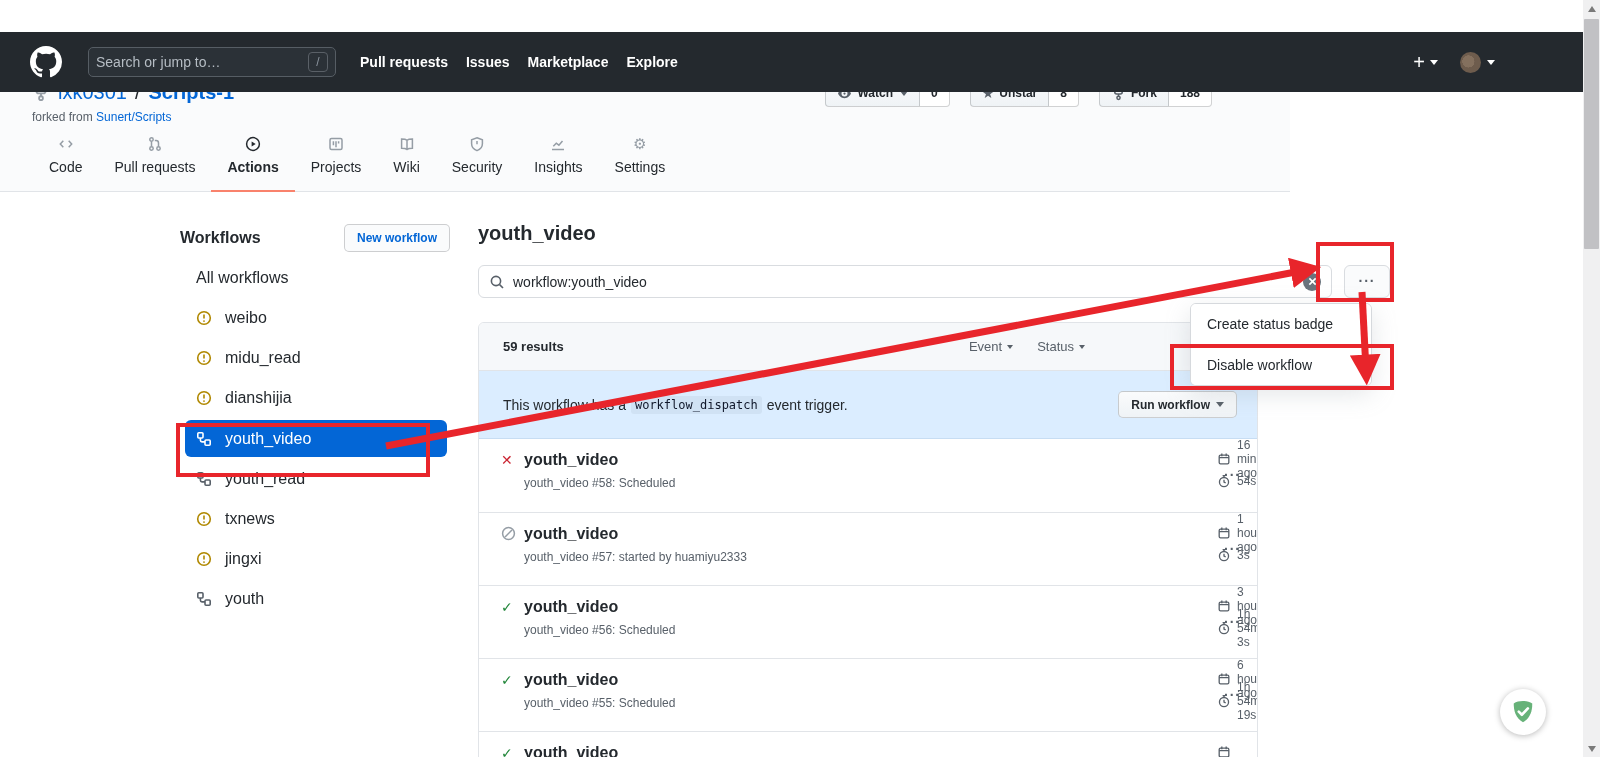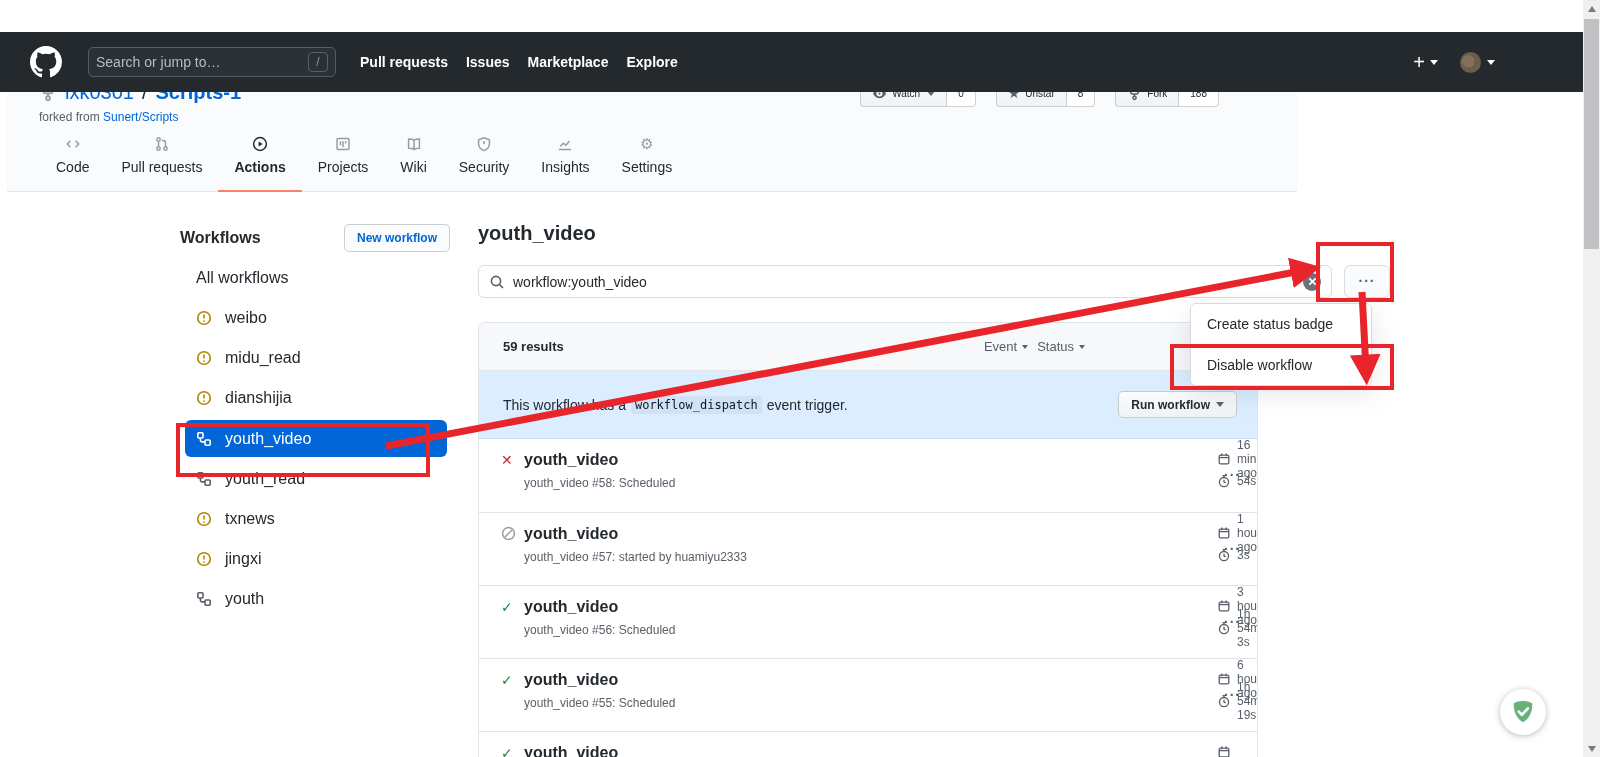--- a/index.html
+++ b/index.html
@@ -21,31 +21,31 @@
   .nav-links { display:flex; align-items:center; margin-left:24px; gap:18px; }
   .nav-links .nav-link { color:#fff; font-weight:700; font-size:14px; cursor:pointer; white-space:nowrap; }
   .topnav-right { margin-left:auto; display:flex; align-items:center; gap:22px; padding-right:75px; }
   .plus-item { color:#fff; display:flex; align-items:center; gap:5px; cursor:pointer; }
   .plus-icon::before { content:"+"; font-size:20px; font-weight:400; line-height:1; }
   .caret-down { width:0; height:0; border-left:4px solid transparent; border-right:4px solid transparent; border-top:5px solid currentColor; display:inline-block; }
   .avatar-item { display:flex; align-items:center; gap:6px; color:#fff; cursor:pointer; }
   .avatar { width:21px; height:21px; border-radius:50%; background:#6e5c4d; background-image:radial-gradient(circle at 40% 45%, #84705e 0 35%, transparent 36%); }
 
   
-  .repo-band { position:absolute; left:7px; top:60px; width:1290px; height:132px; background:#fafbfc; border-bottom:1px solid #e1e4e8;text-align:center; }
+  .repo-band { position:absolute; left:0; top:60px; width:1290px; height:132px; background:#fafbfc; border-bottom:1px solid #e1e4e8;text-align:center; }
   .repo-title-row { position:absolute; left:32px; top:21px; display:flex; align-items:center; gap:8px; font-size:20px; }
   .repo-title-row .fork-glyph { color:#959da5; }
   .repo-owner, .repo-name, .fork-source { color:#0366d6; cursor:pointer; }
   .repo-name { font-weight:600; }
   .repo-slash { color:#24292e; }
   .forked-note { position:absolute; left:32px; top:50px; font-size:12px; color:#586069; }
   .forked-note .fork-source { font-size:12px; }
 
   .repo-actions { position:absolute; right:78px; top:19px; display:flex; gap:20px; }
-  .action-group { display:flex; font-size:10px; font-weight:400; }
+  .action-group { display:flex; font-size:12px; font-weight:700; }
   .action-btn { display:flex; align-items:center; gap:5px; height:28px; padding:0 11px; background:linear-gradient(#fafbfc,#eff3f6); border:1px solid rgba(27,31,35,.2); border-radius:4px 0 0 4px; color:#24292e; cursor:pointer; }
   .action-count { display:flex; align-items:center; height:28px; padding:0 11px; background:#fff; border:1px solid rgba(27,31,35,.2); border-left:none; border-radius:0 4px 4px 0; cursor:pointer; }
   .action-btn .icon-14 { color:#586069; }
   .star-glyph::before { content:"★"; font-size:14px; color:#586069; line-height:1; }
   .action-btn .caret-down { color:#586069; margin-left:2px; }
 
   .repo-tabs { position:absolute; left:33px; bottom:-1px; display:flex; }
   .repo-tab { display:flex; align-items:center; gap:7px; padding:15px 16px; font-size:14px; color:#24292e; border-bottom:2px solid transparent; cursor:pointer;flex-direction:column; }
   .repo-tab .tab-icon { color:#959da5; }
   .repo-tab.selected { font-weight:600; border-bottom:2px solid #f9826c; }
@@ -72,21 +72,21 @@
   .more-btn { position:absolute; left:1344px; top:265px; width:46px; height:33px; background:#fafbfc; border:1px solid #d9dce0; border-radius:6px; display:flex; align-items:center; justify-content:center; cursor:pointer; color:#586069; }
   .kebab-h::before { content:"···"; font-weight:700; letter-spacing:1px; font-size:14px; line-height:1; }
 
   .wf-menu { position:absolute; left:1190px; top:303px; width:182px; background:#fff; border:1px solid #d6d9dd; border-radius:6px; box-shadow:0 8px 24px rgba(149,157,165,.25); z-index:10; overflow:hidden; }
   .wf-menu-item { padding:12px 16px; font-size:14px; color:#24292e; cursor:pointer; background:#fff; }
   .wf-menu-item + .wf-menu-item { border-top:1px solid #e1e4e8; }
 
   .results-box { position:absolute; left:478px; top:322px; width:780px; height:436px; border:1px solid #e1e4e8; border-radius:6px 6px 0 0; overflow:hidden; background:#fff; }
   .results-header { height:48px; background:#f6f8fa; border-bottom:1px solid #e1e4e8; display:flex; align-items:center; padding:0 172px 0 24px; }
   .results-count { font-size:13px; font-weight:600; }
-  .filters { margin-left:auto; display:flex; gap:9px; }
+  .filters { margin-left:auto; display:flex; gap:24px; }
   .filter { display:flex; align-items:center; gap:5px; color:#586069; font-size:13px; cursor:pointer; }
   .filter .caret-down { border-top-width:4px; border-left-width:3.5px; border-right-width:3.5px; }
 
   .dispatch-banner { height:68px; background:#dbedff; border-bottom:1px solid #c7ddf3; display:flex; align-items:center; padding:0 20px 0 24px; font-size:14px; }
   .code-chip { font-family:"DejaVu Sans Mono","Liberation Mono",monospace; font-size:12px; color:#0f172a; background:rgba(27,31,35,.05); border-radius:3px; padding:2px 4px; margin:0 5px; }
   .run-workflow-btn { margin-left:auto; height:27px; padding:0 12px; display:flex; align-items:center; gap:6px; background:linear-gradient(#fafbfc,#eff3f6); border:1px solid rgba(27,31,35,.2); border-radius:5px; font-size:12px; font-weight:600; color:#24292e; cursor:pointer; }
   .run-workflow-btn .caret-down { color:#586069; }
 
   .run-row { position:relative; height:73px; border-top:1px solid #e1e4e8; background:#fff; }
   .run-row.first { border-top:none; }

